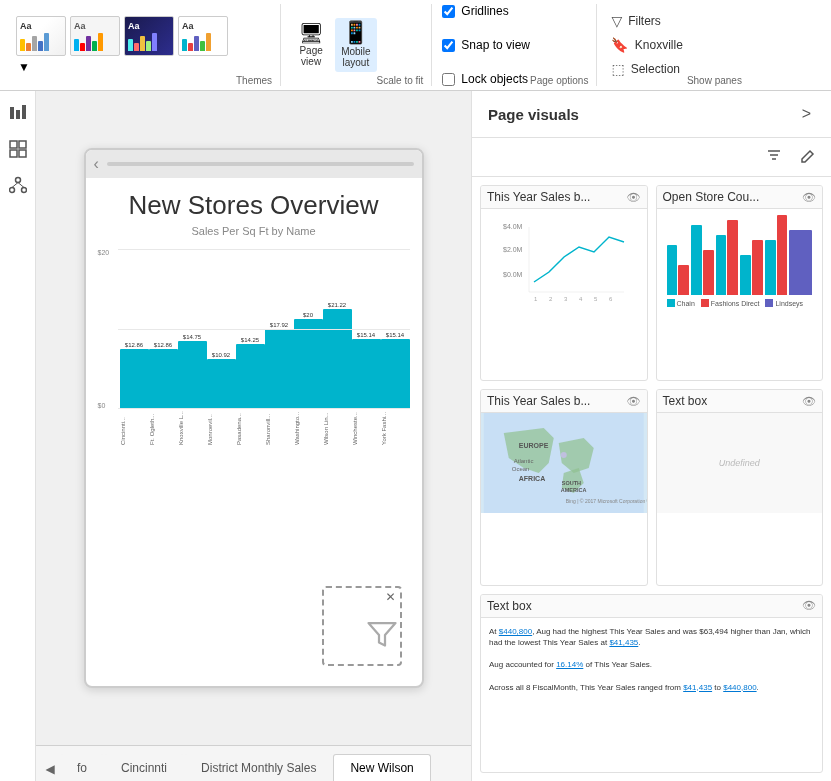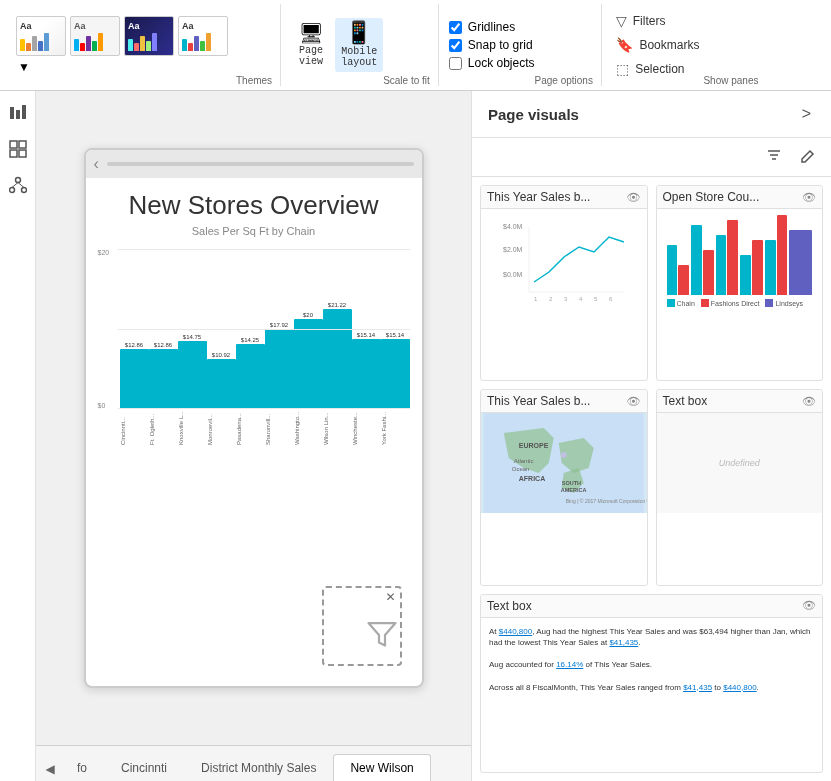--- a/index.html
+++ b/index.html
@@ -20,24 +20,24 @@
 
     .theme-previews { display: flex; gap: 4px; flex-wrap: wrap; width: 220px; }
     .theme-preview { width: 50px; height: 40px; border: 1px solid #ccc; cursor: pointer; border-radius: 2px; overflow: hidden; display: flex; align-items: center; justify-content: center; font-size: 9px; background: #fff; }
     .theme-preview.t1 { background: linear-gradient(135deg, #fff 40%, #f0f0f0 100%); }
     .theme-preview.t2 { background: #f5f5f5; }
     .theme-preview.t3 { background: linear-gradient(135deg, #1a1a4e 0%, #2d2d8e 100%); color: #fff; }
     .theme-preview.t4 { background: #fff; }
 
     .ribbon-btn { display: flex; flex-direction: column; align-items: center; cursor: pointer; padding: 4px 6px; border-radius: 3px; min-width: 40px; }
     .ribbon-btn .icon { font-size: 22px; line-height: 1; }
-    .ribbon-btn .label { font-size: 10px; color: #333; text-align: center; margin-top: 2px; font-family: Liberation Mono, monospace; }
+    .ribbon-btn .label { font-size: 10px; color: #333; text-align: center; margin-top: 2px; }
     .ribbon-btn.active { background: #ddeeff; }
 
-    .ribbon-checks { display: flex; flex-direction: column; gap: 4px; justify-content: center; }
+    .ribbon-checks { display: flex; flex-direction: column; gap: 20px; justify-content: center; }
     .ribbon-check { display: flex; align-items: center; gap: 6px; cursor: pointer; font-size: 12px; }
     .ribbon-check input { cursor: pointer; }
 
     .ribbon-panes { display: flex; flex-direction: column; gap: 4px; justify-content: center; }
     .ribbon-pane-item { display: flex; align-items: center; gap: 6px; cursor: pointer; font-size: 12px; color: #333; padding: 2px 4px; }
     .ribbon-pane-icon { font-size: 14px; color: #555; }
 
     
     .main-area { display: flex; flex: 1; overflow: hidden; }
 
@@ -183,41 +183,41 @@
 
     <div class="ribbon-group">
       <div class="ribbon-group-content">
         <div class="ribbon-checks">
           <label class="ribbon-check">
             <input type="checkbox" checked="" style="">
             <span>Gridlines</span>
           </label>
           <label class="ribbon-check">
             <input type="checkbox" checked="" style="">
-            <span>Snap to grid</span>
+            <span>Snap to view</span>
           </label>
           <label class="ribbon-check">
             <input type="checkbox" style="">
             <span>Lock objects</span>
           </label>
         </div>
       </div>
       <div class="ribbon-group-label">Page options</div>
     </div>
 
     <div class="ribbon-group">
       <div class="ribbon-group-content">
         <div class="ribbon-panes">
           <div class="ribbon-pane-item">
             <span class="ribbon-pane-icon">▽</span>
             <span>Filters</span>
           </div>
           <div class="ribbon-pane-item">
             <span class="ribbon-pane-icon">🔖</span>
-            <span>Bookmarks</span>
+            <span>Knoxville</span>
           </div>
           <div class="ribbon-pane-item">
             <span class="ribbon-pane-icon">⬚</span>
             <span>Selection</span>
           </div>
         </div>
       </div>
       <div class="ribbon-group-label">Show panes</div>
     </div>
   </div>
@@ -254,21 +254,21 @@
 
   <div class="canvas-area">
     <div class="canvas-content">
       <div class="mobile-frame">
         <div class="mobile-top-bar">
           <span class="mobile-nav-arrow">‹</span>
           <div class="mobile-top-line"></div>
         </div>
         <div class="mobile-content">
           <div class="chart-title">New Stores Overview</div>
-          <div class="chart-subtitle">Sales Per Sq Ft by Chain</div>
+          <div class="chart-subtitle">Sales Per Sq Ft by Name</div>
 
           <div class="bar-chart" id="bar-chart-container">
             <div class="chart-gridlines" id="gridlines">
               <div class="chart-gridline"></div>
               <div class="chart-gridline"></div>
               <div class="chart-gridline"></div>
             </div>
             <div style="display:flex;height:160px;padding-left:22px;" id="bar-chart-inner">
             <div style="display: flex; flex-direction: column; align-items: center; flex: 1 1 0%; justify-content: flex-end;">
                   <div style="font-size: 6px; color: rgb(51, 51, 51); margin-bottom: 1px; text-align: center;">$12.86</div>

